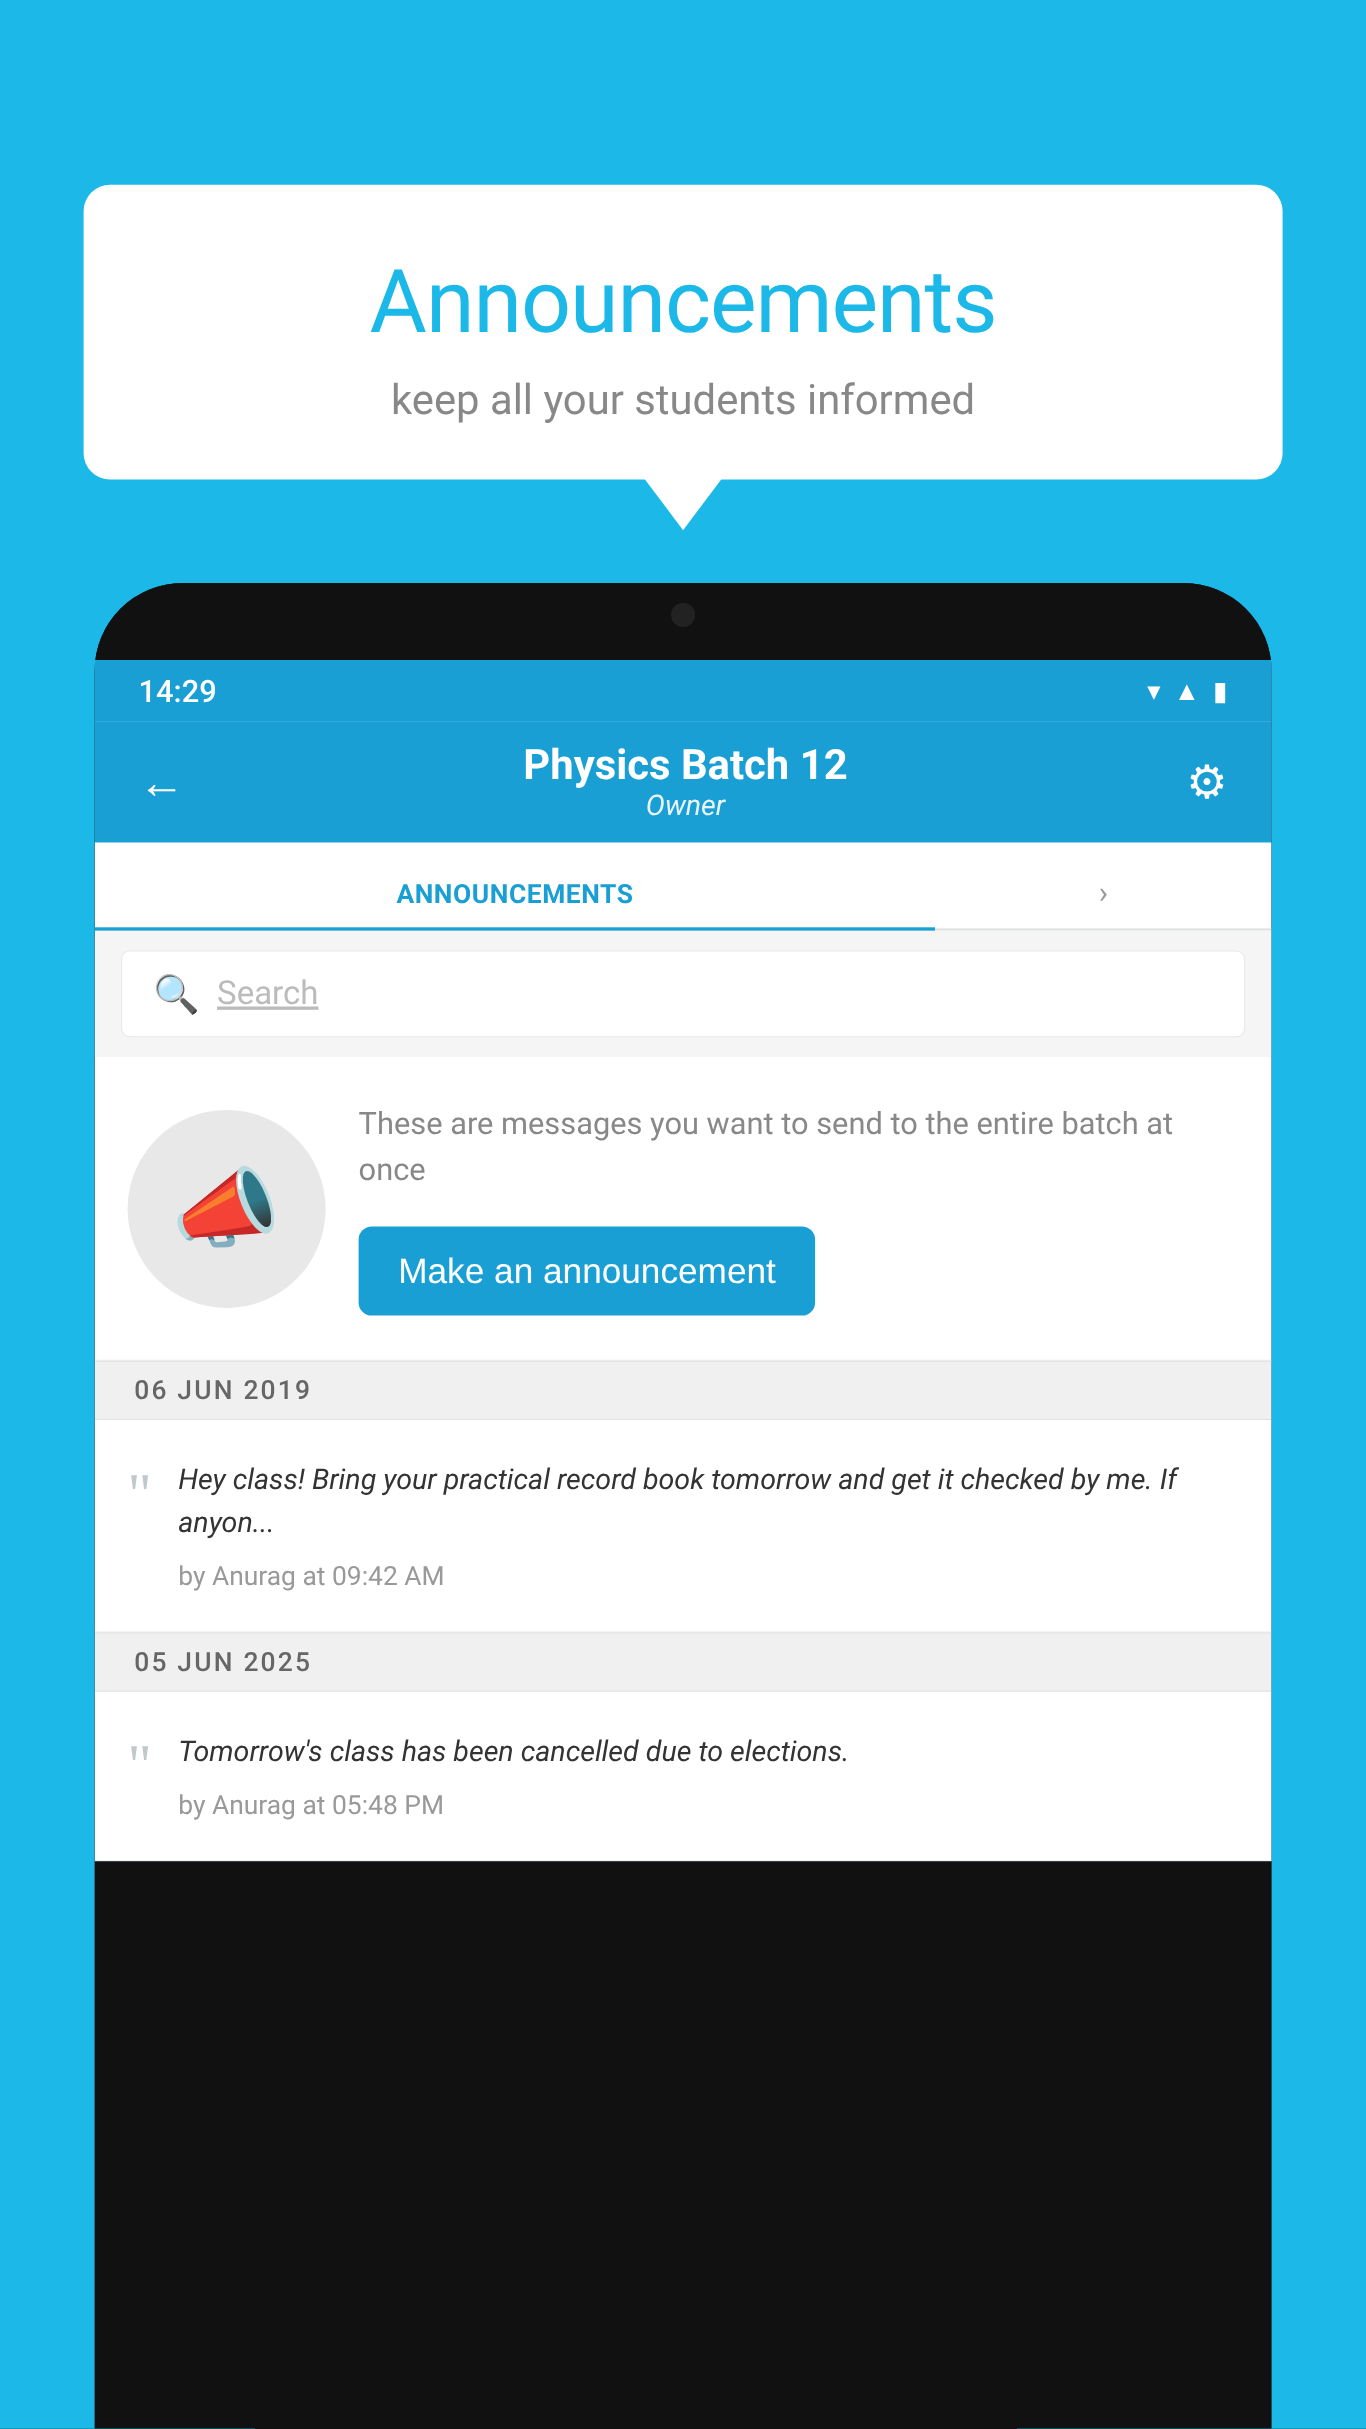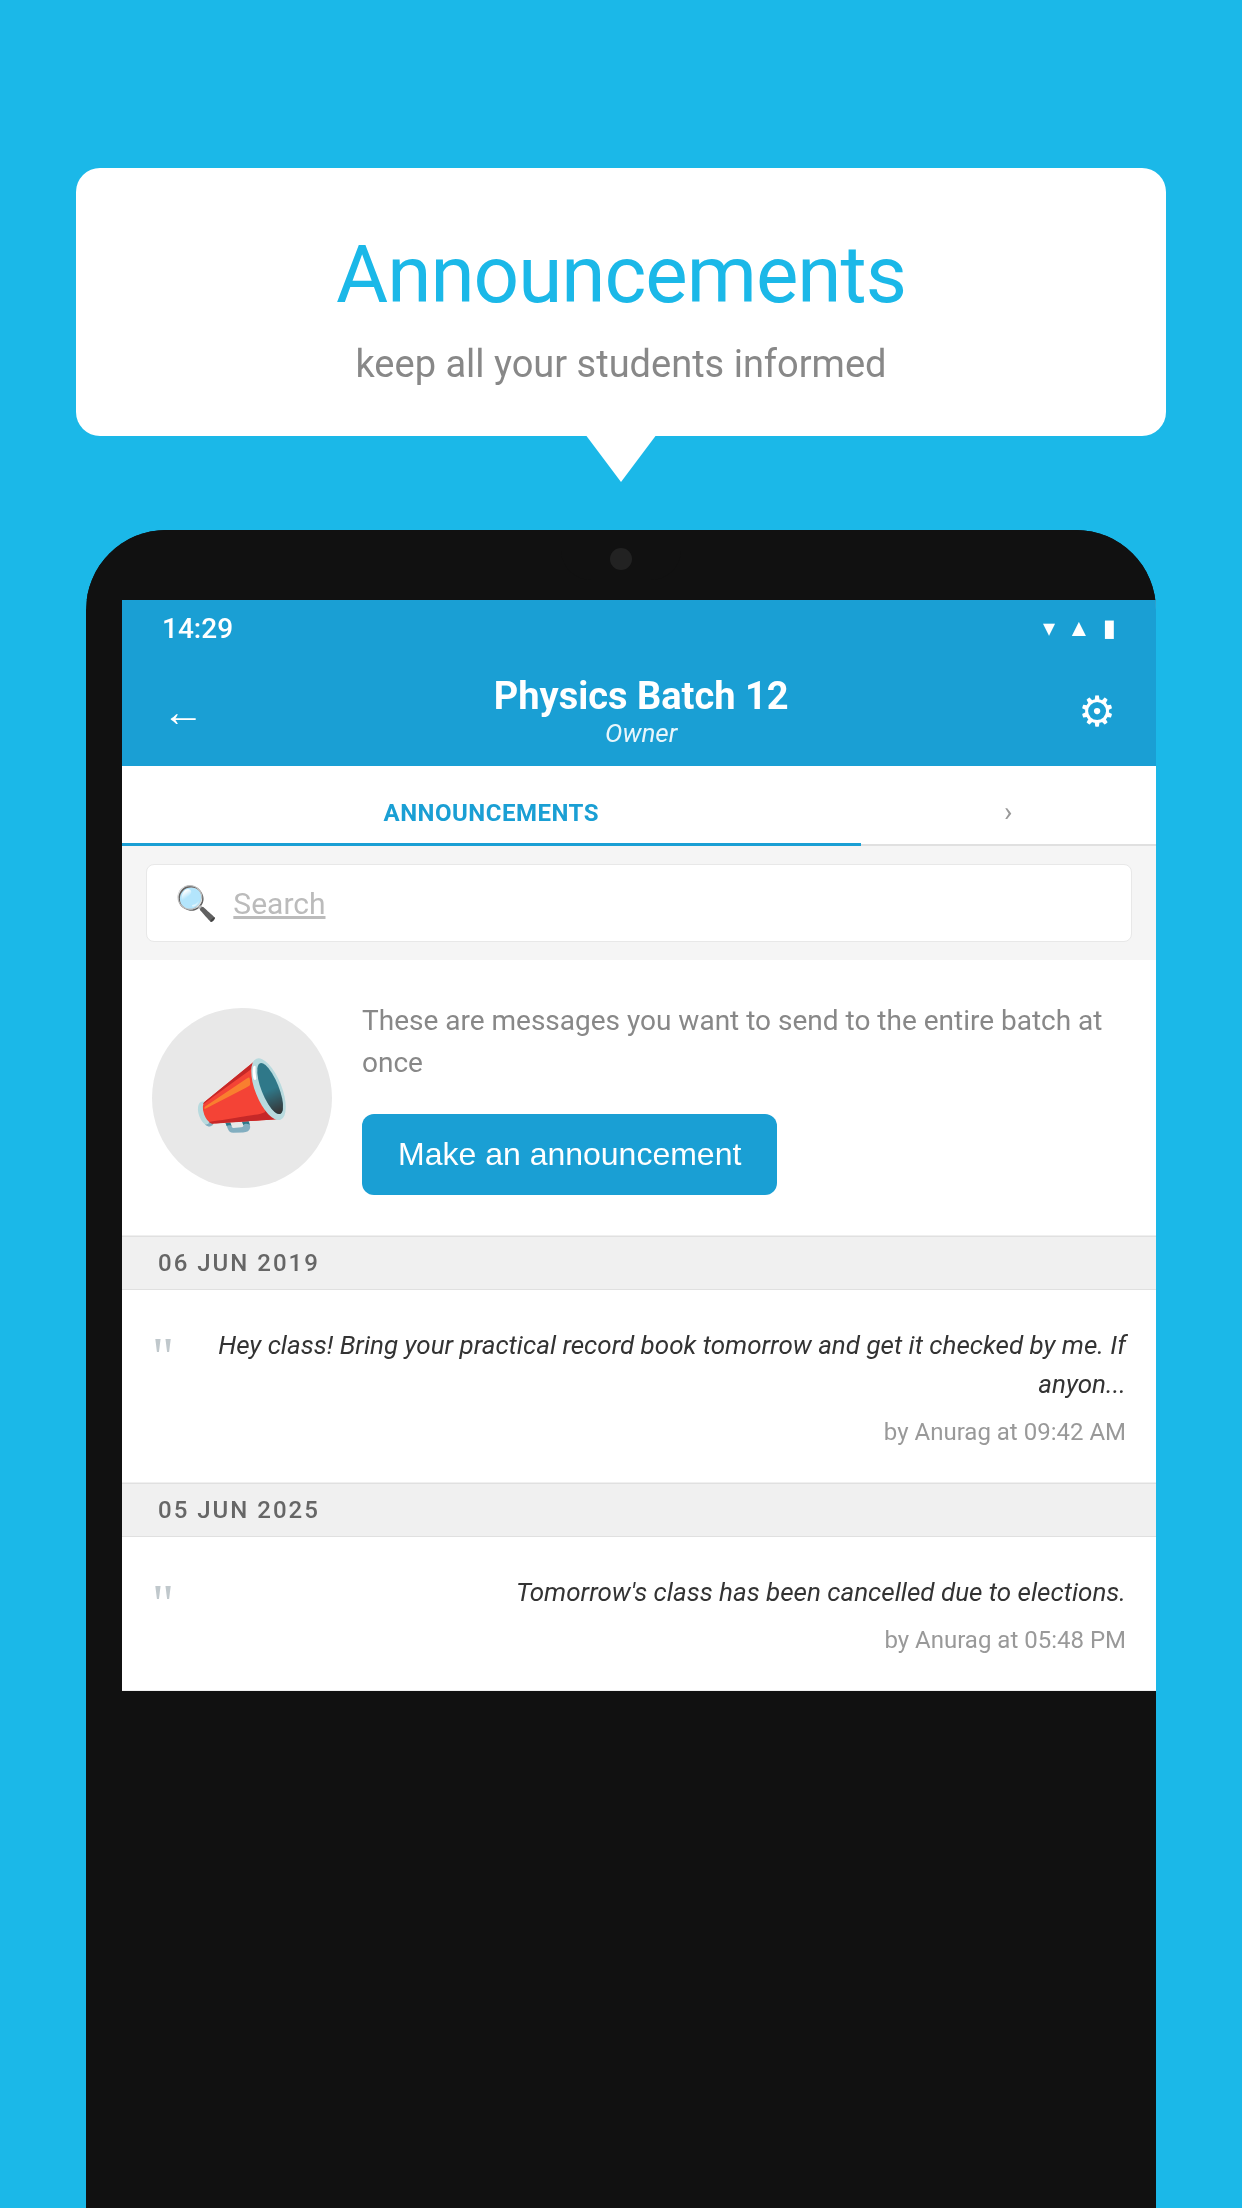--- a/index.html
+++ b/index.html
@@ -277,37 +277,35 @@
     .quote-icon {
       color: #c0c8cc;
       font-size: 54px;
       font-family: Georgia, serif;
       line-height: 1;
       margin-top: 4px;
       flex-shrink: 0;
     }
     .announcement-text-area {
       flex: 1;
-      text-align: right;
     }
     .announcement-text {
       color: #333;
       font-size: 26px;
       font-style: italic;
       line-height: 1.5;
       margin-bottom: 14px;
     }
     .announcement-meta {
       color: #999;
       font-size: 24px;
     }
     .phone-screen {
       background: #7dd3fc;
       overflow: hidden;
-      margin-left: 36px;
     }
   </style>
 </head>
 <body>
 
 <div class="speech-bubble">
   <div class="speech-bubble-title">Announcements</div>
   <div class="speech-bubble-subtitle">keep all your students informed</div>
 </div>
 

